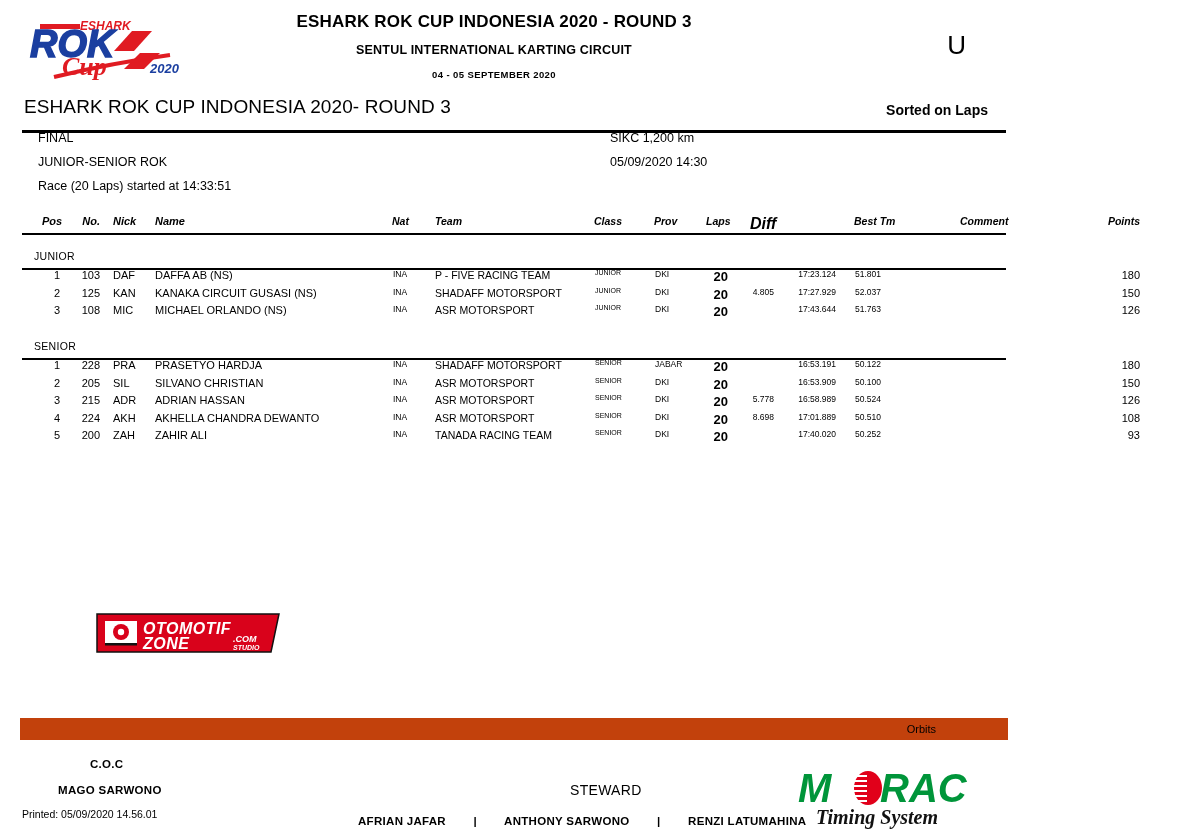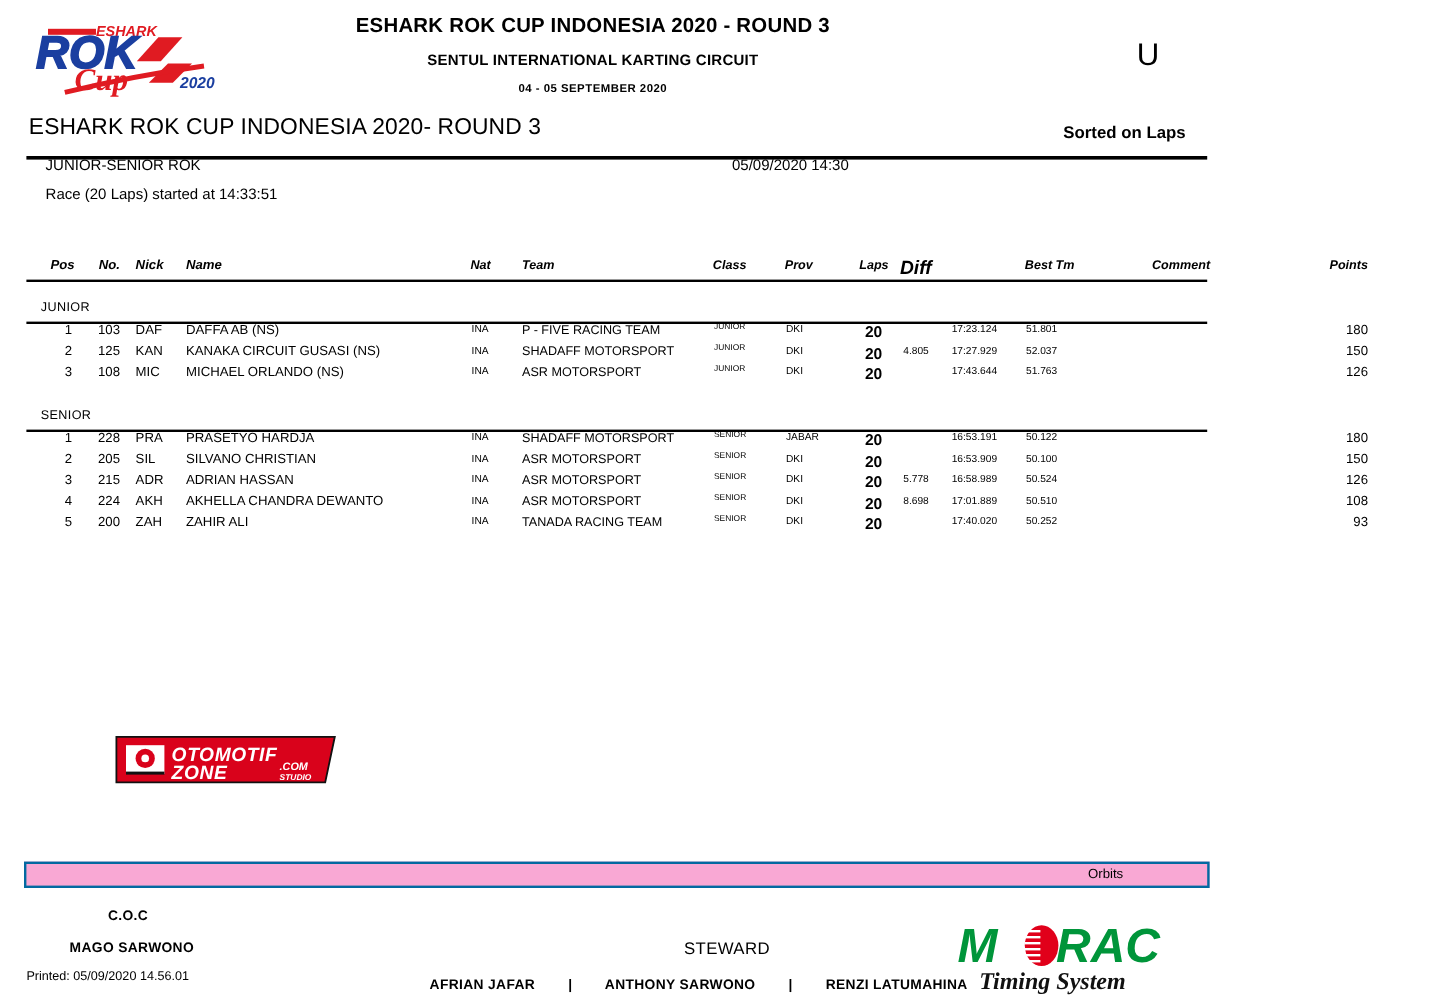--- a/index.html
+++ b/index.html
@@ -90,38 +90,38 @@
   .row span{position:absolute;top:0;white-space:nowrap;}
 
   .c-pos  {left:42px;  width:18px; text-align:right; font-size:11px;}
   .c-no   {left:78px;  width:22px; text-align:right; font-size:11px;}
   .c-nick {left:113px; font-size:11px;}
   .c-name {left:155px; font-size:11px;}
   .c-nat  {left:393px; font-size:8.5px;}
   .c-team {left:435px; font-size:10.5px;}
   .c-class{left:595px; font-size:7px;}
   .c-prov {left:655px; font-size:8.5px;}
-  .c-laps {left:708px; width:20px; text-align:center; font-size:13px; font-weight:bold;margin-left:10px;}
+  .c-laps {left:708px; width:20px; text-align:right; font-size:13px; font-weight:bold;}
   .c-diff {left:742px; width:32px; text-align:right; font-size:8.5px;}
-  .c-time {left:788px; width:48px; text-align:center; font-size:8.5px;}
+  .c-time {left:788px; width:48px; text-align:right; font-size:8.5px;}
   .c-best {left:855px; width:40px; text-align:left; font-size:8.5px;}
   .c-comment{left:912px; font-size:9px;padding-left:48px;}
   .c-points{left:1075px; width:65px; text-align:right; font-size:11px;}
 
   
   .sponsor{
     position:absolute;left:93px;top:608px;width:190px;height:50px;
   }
   .sponsor svg{display:block;width:190px;height:50px;}
 
   
   .footer{position:absolute;left:0;right:0;top:716px;height:121px;}
   .grey-bar{
     position:absolute;left:20px;right:20px;top:2px;height:22px;
-    background:#f9a8d4;border:2px solid #0369a1;box-sizing:border-box;padding-left:28px;
+    background:#c2410c;border:2px solid #c2410c;box-sizing:border-box;padding-left:28px;
   }
   .grey-bar .orbits{
     position:absolute;right:70px;top:3px;font-size:11px;color:#000;
   }
   .lbl-coc{
     position:absolute;left:90px;top:42px;font-size:11.5px;font-weight:bold;
     letter-spacing:0.3px;
   }
   .lbl-steward{
     position:absolute;left:570px;top:42px;font-size:14px;font-weight:normal;
@@ -182,20 +182,24 @@
   </div>
 
   <div class="subtitle-row">
     <div class="doc-title">ESHARK ROK CUP INDONESIA 2020- ROUND 3</div>
     <div class="sorted">Sorted on Laps</div>
   </div>
 
   <div class="rule-thick"></div>
 
   <div class="info">
+    <div class="info-line">
+      <span class="info-left">FINAL</span>
+      <span class="info-mid">SIKC 1,200 km</span>
+    </div>
     <div class="info-line">
       <span class="info-left">JUNIOR-SENIOR ROK</span>
       <span class="info-mid">05/09/2020 14:30</span>
     </div>
     <div class="info-line">
       <span class="info-left">Race (20 Laps) started at 14:33:51</span>
     </div>
   </div>
 
   <div class="colhead">

